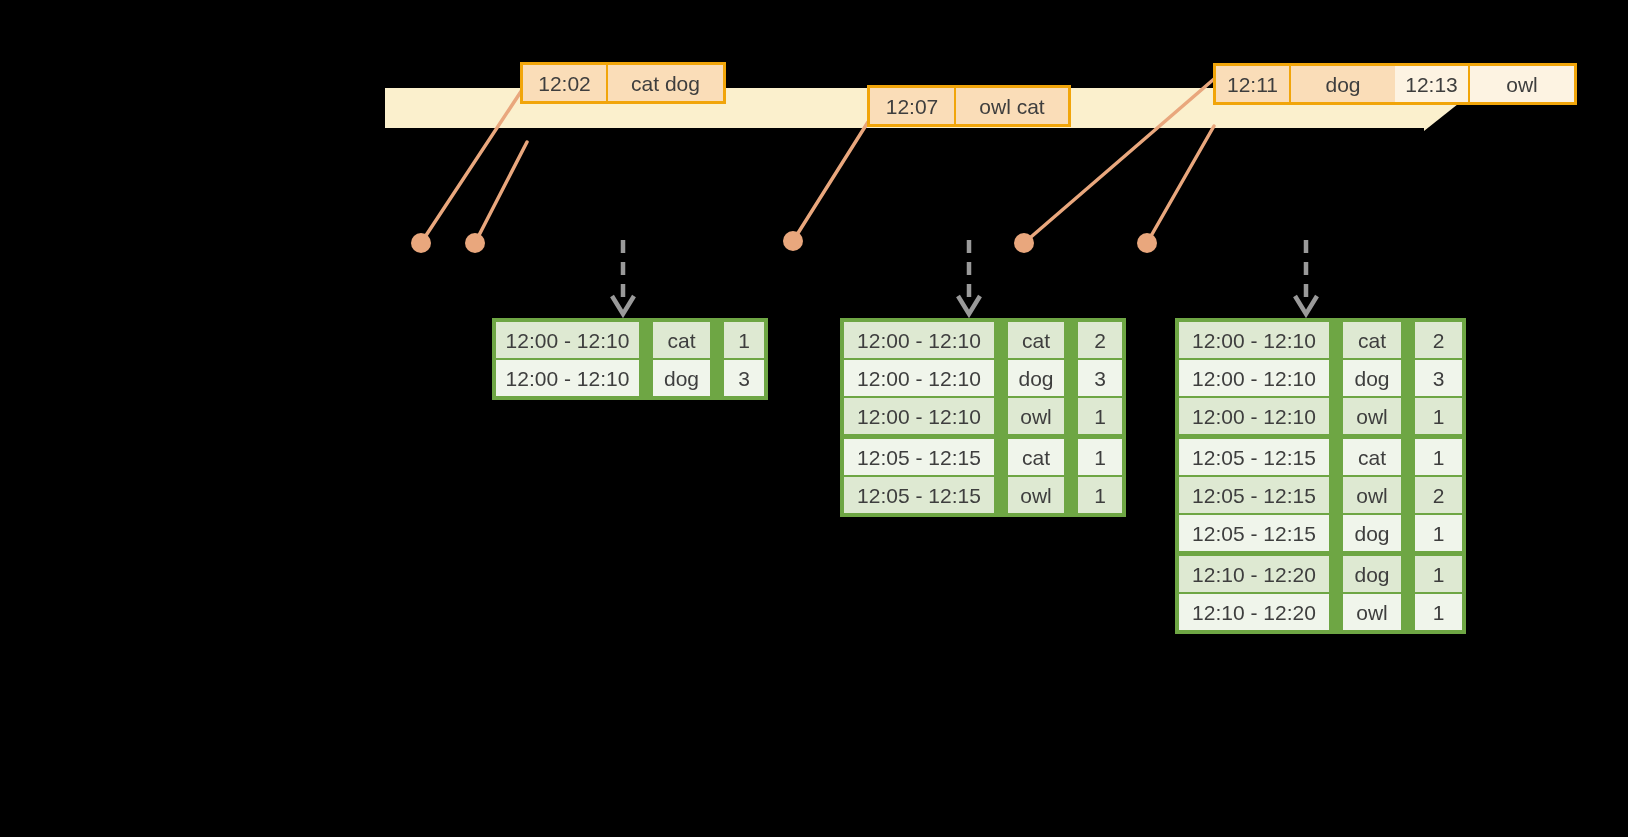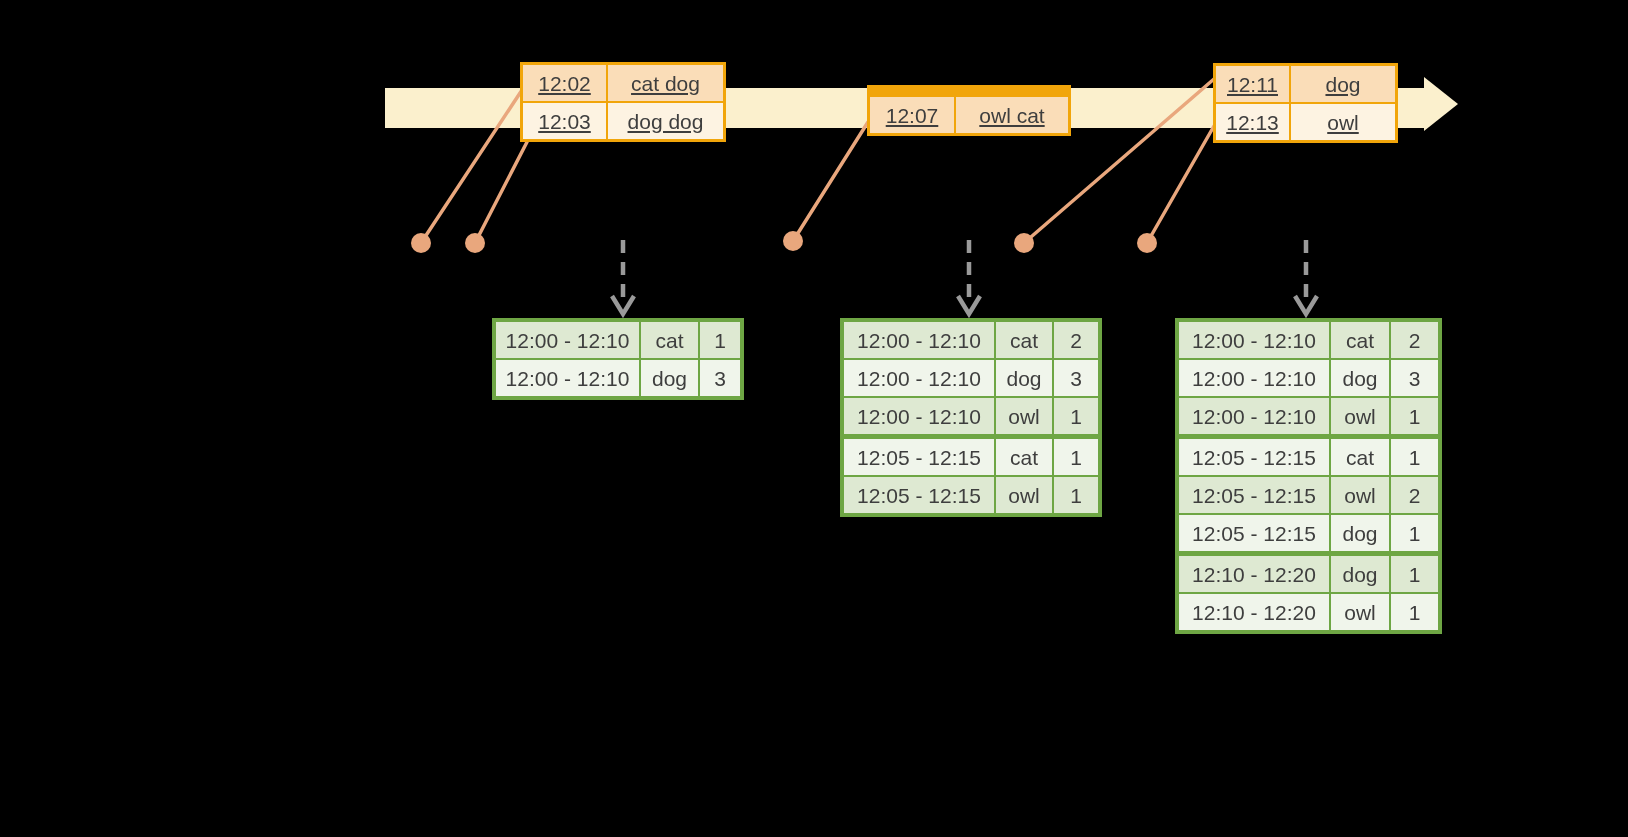--- a/index.html
+++ b/index.html
@@ -10,33 +10,33 @@
   }
   svg.overlay { position:absolute; left:0; top:0; }
   .band { fill:var(--timeline-band); }
   .conn { stroke:var(--connector); stroke-width:3.5; stroke-linecap:round; }
   .dot  { fill:var(--connector); }
   .darrow line     { stroke:var(--arrow-gray); stroke-width:4.5; stroke-dasharray:13 9; }
   .darrow polyline { stroke:var(--arrow-gray); stroke-width:4.5; fill:none; }
 
   
   .etable {
-    position:absolute; display:flex; flex-direction:column; row-gap:2px;
-    background:var(--event-border); border:3px solid var(--event-border);text-decoration:underline;
+    position:absolute; display:flex; flex-direction:row; row-gap:11px;
+    background:var(--event-border); border:3px solid var(--event-border);
   }
   .etable .row { display:grid; column-gap:2px; height:36px; }
   .etable .row:nth-of-type(odd)  .cell { background:var(--event-row-dark); }
   .etable .row:nth-of-type(even) .cell { background:var(--event-row-light); }
 
   
   .rtable {
     position:absolute; display:flex; flex-direction:column; row-gap:2px;
     background:var(--result-border); border:4px solid var(--result-border);
   }
-  .rtable .row { display:grid; column-gap:2px; height:36px; }
+  .rtable .row { display:grid; column-gap:14px; height:36px; }
   .rtable .row.group-start { margin-top:3px; }
   .rtable .row:nth-of-type(odd)  .cell { background:var(--result-row-dark); }
   .rtable .row:nth-of-type(even) .cell { background:var(--result-row-light); }
 
   .cell {
     display:flex; align-items:center; justify-content:center;
     font-size:21px; line-height:1; color:var(--text,#3e3e3e);
   }
 </style>
 </head>
@@ -75,29 +75,25 @@
     </g>
   </svg>
 
   <div class="etable" style="left:520px; top:62px;">
 
       <div class="row" style="grid-template-columns:83px 115px;">
         <span class="cell">12:02</span>
         <span class="cell">cat dog</span>
       </div>
 
-      <div class="row" style="grid-template-columns:83px 115px;">
-        <span class="cell">12:03</span>
-        <span class="cell">dog dog</span>
-      </div>
     </div>
 
   <div class="etable" style="left:867px; top:85px;">
 
-      <div class="row" style="grid-template-columns:84px 112px;margin-top:9px;">
+      <div class="row" style="grid-template-columns:84px 112px;">
         <span class="cell">12:07</span>
         <span class="cell">owl cat</span>
       </div>
     </div>
 
   <div class="etable" style="left:1213px; top:63px;">
 
       <div class="row" style="grid-template-columns:73px 104px;border-radius:9px;">
         <span class="cell">12:11</span>
         <span class="cell">dog</span>

